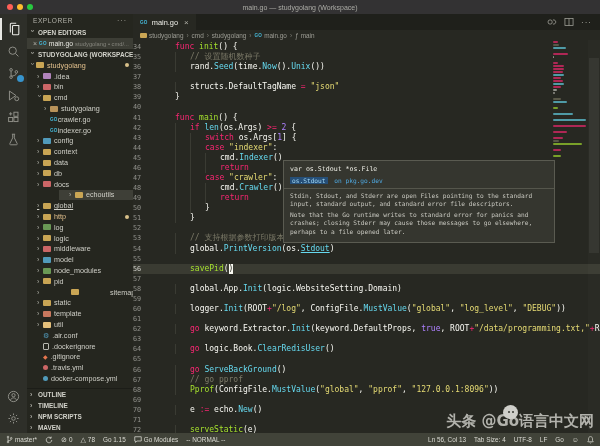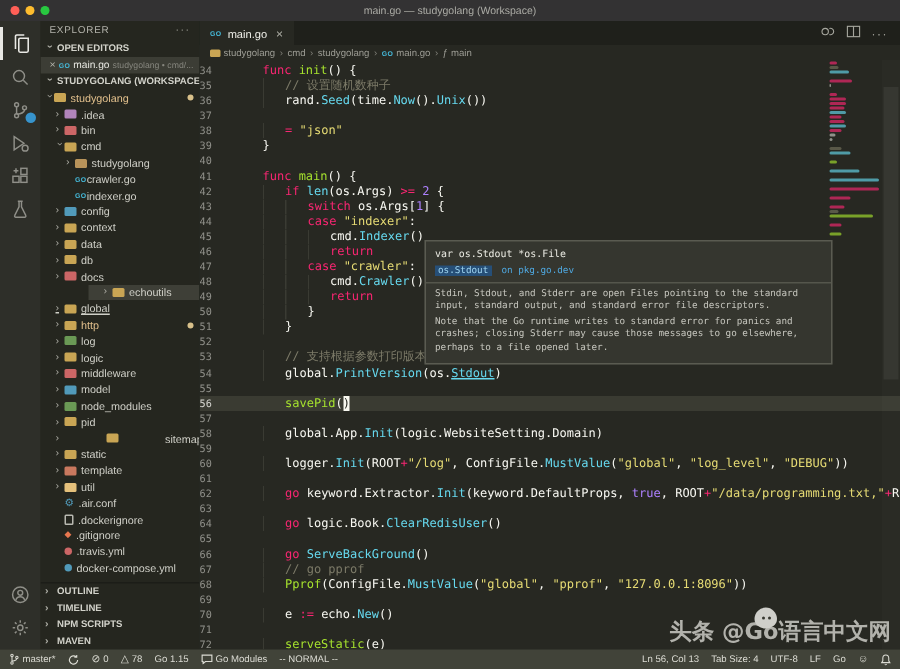--- a/index.html
+++ b/index.html
@@ -460,21 +460,21 @@
           <span class="tt-link">on pkg.go.dev</span>
         </div>
         <hr class="tt-hr">
         <p>Stdin, Stdout, and Stderr are open Files pointing to the standard input, standard output, and standard error file descriptors.</p>
         <p>Note that the Go runtime writes to standard error for panics and crashes; closing Stderr may cause those messages to go elsewhere, perhaps to a file opened later.</p>
       </div>
     <div class="line"><span class="ln">34</span><span class="tk-k">func </span><span class="tk-g">init</span><span class="tk-w">() {</span></div>
         <div class="line"><span class="ln">35</span><span class="ind"></span><span class="tk-c">// 设置随机数种子</span></div>
         <div class="line"><span class="ln">36</span><span class="ind"></span><span class="tk-w">rand.</span><span class="tk-f">Seed</span><span class="tk-w">(time.</span><span class="tk-f">Now</span><span class="tk-w">().</span><span class="tk-f">Unix</span><span class="tk-w">())</span></div>
         <div class="line"><span class="ln">37</span></div>
-        <div class="line"><span class="ln">38</span><span class="ind"></span><span class="tk-k">=</span><span class="tk-w"> </span><span class="tk-s">"json"</span></div>
+        <div class="line"><span class="ln">38</span><span class="ind"></span><span class="tk-w">structs.DefaultTagName </span><span class="tk-k">=</span><span class="tk-w"> </span><span class="tk-s">"json"</span></div>
         <div class="line"><span class="ln">39</span><span class="tk-w">}</span></div>
         <div class="line"><span class="ln">40</span></div>
         <div class="line"><span class="ln">41</span><span class="tk-k">func </span><span class="tk-g">main</span><span class="tk-w">() {</span></div>
         <div class="line"><span class="ln">42</span><span class="ind"></span><span class="tk-k">if </span><span class="tk-f">len</span><span class="tk-w">(os.Args) </span><span class="tk-k">&gt;= </span><span class="tk-n">2</span><span class="tk-w"> {</span></div>
         <div class="line"><span class="ln">43</span><span class="ind"></span><span class="ind"></span><span class="tk-k">switch </span><span class="tk-w">os.Args[</span><span class="tk-n">1</span><span class="tk-w">] {</span></div>
         <div class="line"><span class="ln">44</span><span class="ind"></span><span class="ind"></span><span class="tk-k">case </span><span class="tk-s">"indexer"</span><span class="tk-w">:</span></div>
         <div class="line"><span class="ln">45</span><span class="ind"></span><span class="ind"></span><span class="ind"></span><span class="tk-w">cmd.</span><span class="tk-f">Indexer</span><span class="tk-w">()</span></div>
         <div class="line"><span class="ln">46</span><span class="ind"></span><span class="ind"></span><span class="ind"></span><span class="tk-k">return</span></div>
         <div class="line"><span class="ln">47</span><span class="ind"></span><span class="ind"></span><span class="tk-k">case </span><span class="tk-s">"crawler"</span><span class="tk-w">:</span></div>
         <div class="line"><span class="ln">48</span><span class="ind"></span><span class="ind"></span><span class="ind"></span><span class="tk-w">cmd.</span><span class="tk-f">Crawler</span><span class="tk-w">()</span></div>

